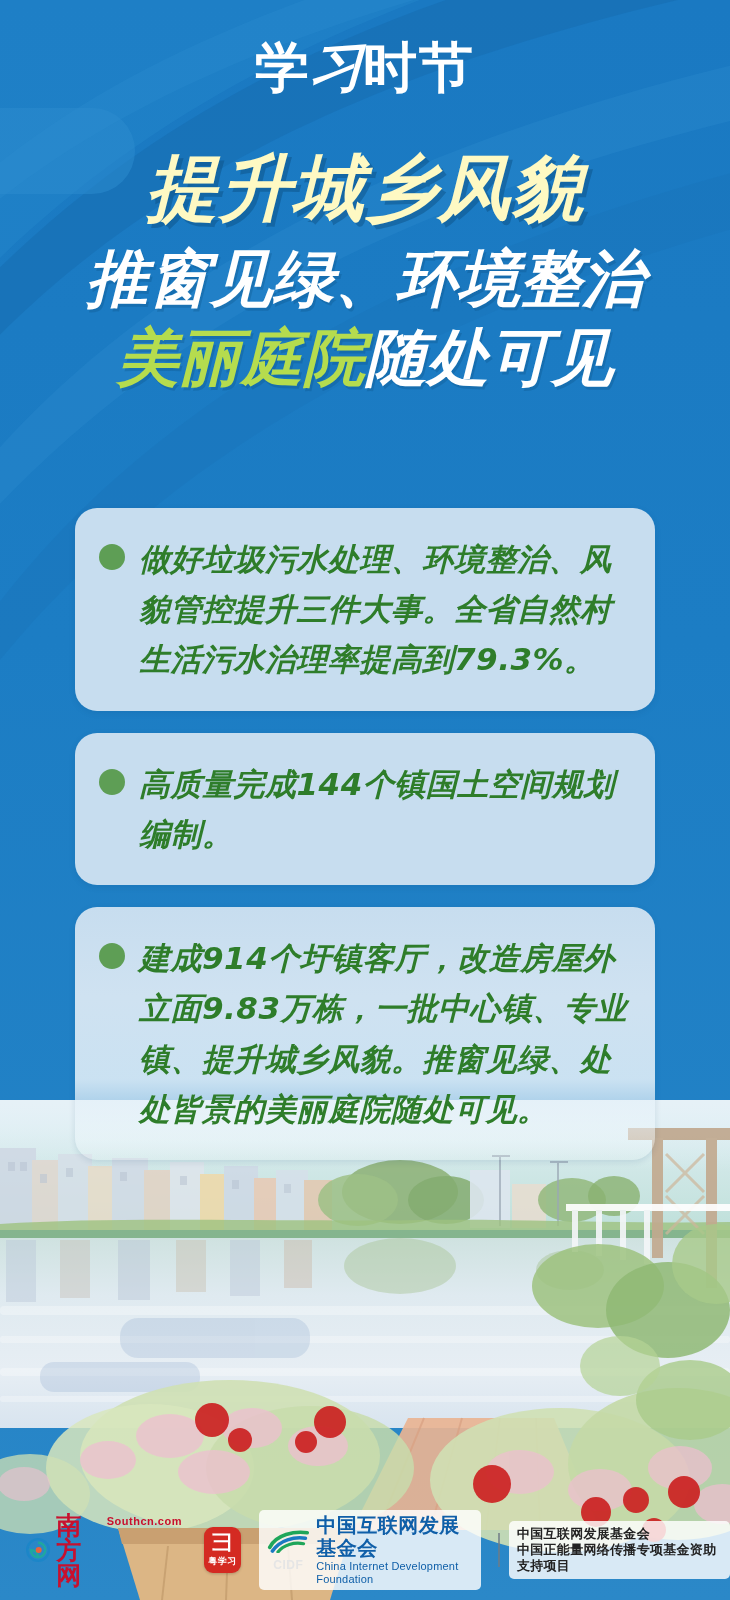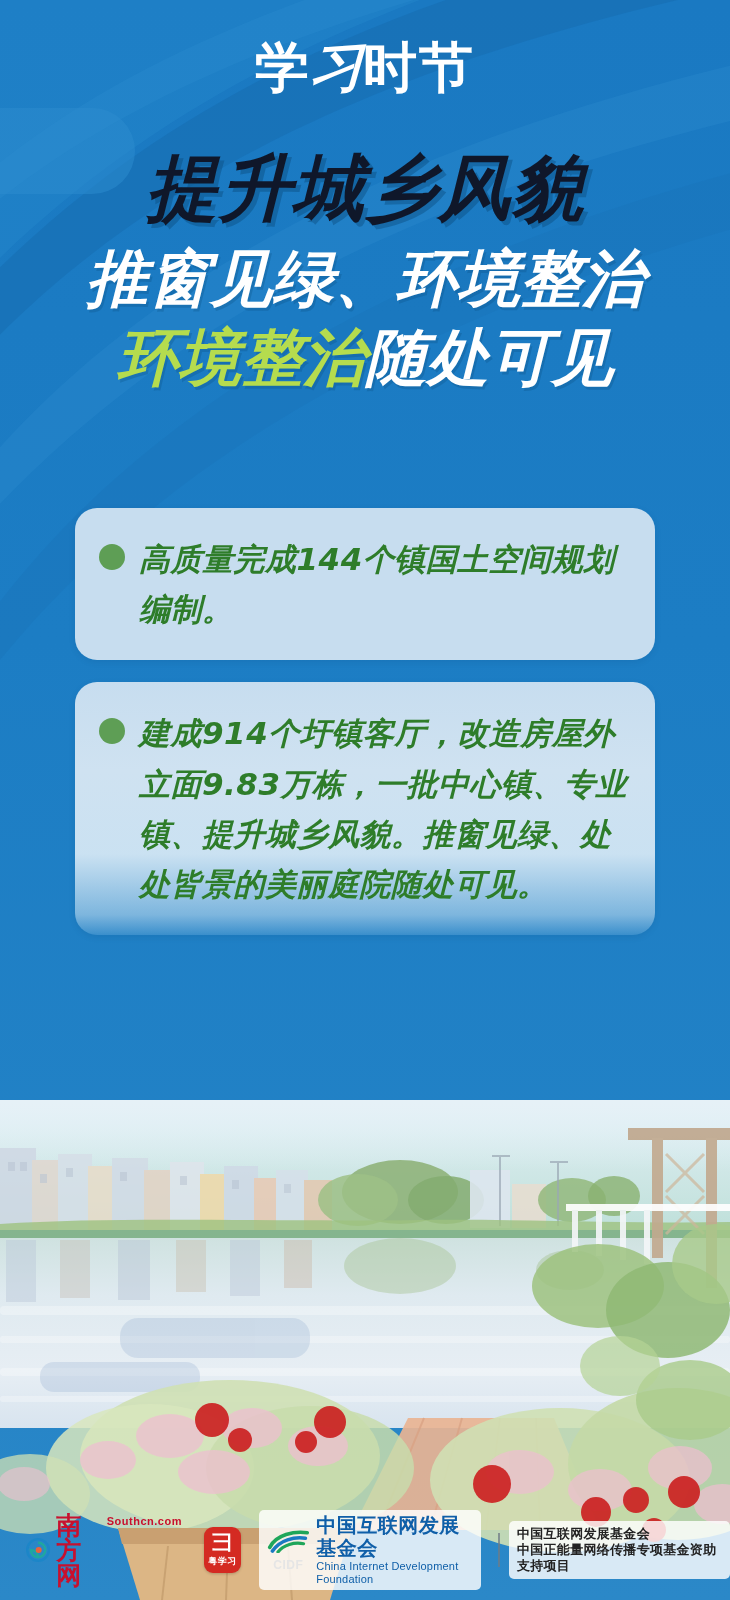--- a/index.html
+++ b/index.html
@@ -26,21 +26,21 @@
     font-family:"DejaVu Serif","Liberation Serif",serif;
     font-style:italic;font-weight:bold;
     transform:skewX(-6deg) rotate(-4deg);display:inline-block;
     margin:0 -2px;
   }
 
   
   .titles{position:absolute;top:150px;left:0;width:730px;text-align:center;z-index:6;}
   .t-main{
     font-size:72px;line-height:1.08;font-weight:bold;font-style:italic;
-    color:#0f172a;letter-spacing:1px;
+    color:#fef9c3;letter-spacing:1px;
     font-family:"DejaVu Sans","Liberation Sans",sans-serif;
     text-shadow:4px 4px 0 rgba(11,78,128,.45);
     margin-bottom:16px;
   }
   .t-sub{
     font-size:62px;line-height:1.12;font-weight:bold;font-style:italic;
     color:#ffffff;letter-spacing:0px;
     font-family:"DejaVu Sans","Liberation Sans",sans-serif;
     text-shadow:2px 3px 0 rgba(11,78,128,.28);
   }
@@ -119,25 +119,31 @@
     </svg>
   </div>
 
   <div class="brand">
     <div class="brand-text"><span>学</span><span class="script">习</span><span>时节</span></div>
   </div>
 
   <div class="titles">
     <div class="t-main">提升城乡风貌</div>
     <div class="t-sub">推窗见绿、环境整治</div>
-    <div class="t-sub row2"><span class="hl">环境整治</span><span>随处可见</span></div>
+    <div class="t-sub row2"><span class="hl">美丽庭院</span><span>随处可见</span></div>
   </div>
 
   <div class="cards">
 
+    <div class="card">
+      <div class="card-row">
+        <div class="bullet"></div>
+        <div class="card-text">做好垃圾污水处理、环境整治、风貌管控提升三件大事。全省自然村生活污水治理率提高到79.3%。</div>
+      </div>
+    </div>
 
     <div class="card">
       <div class="card-row">
         <div class="bullet"></div>
         <div class="card-text">高质量完成144个镇国土空间规划编制。</div>
       </div>
     </div>
 
     <div class="card fade">
       <div class="card-row">

